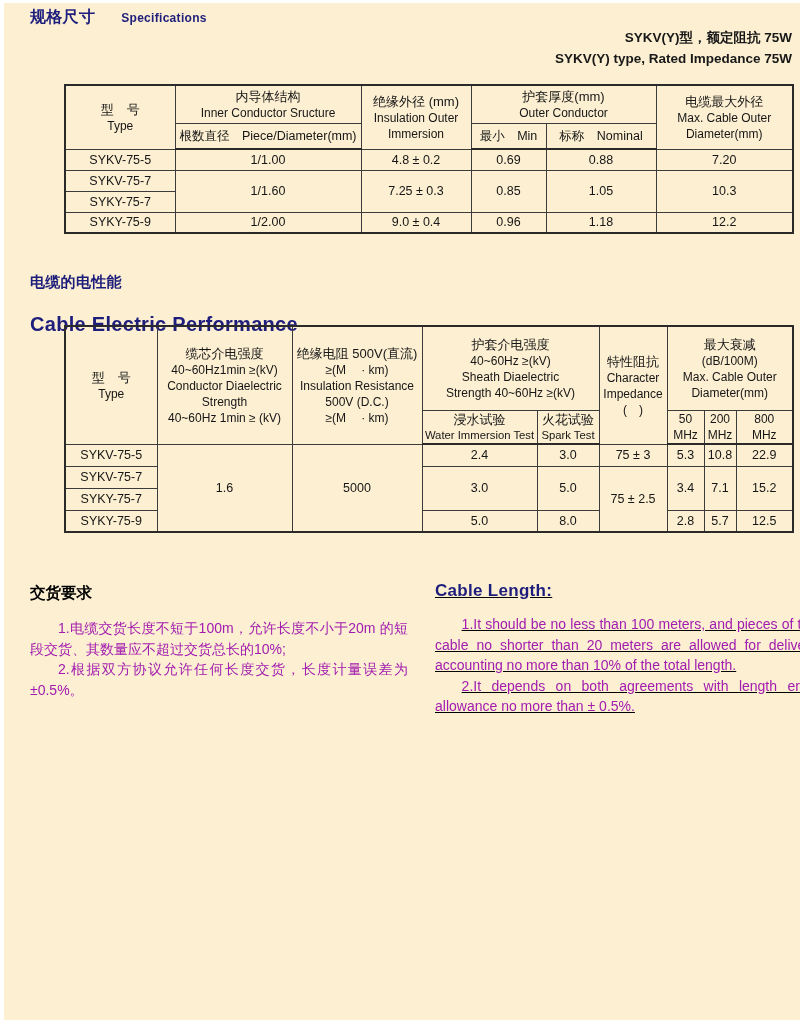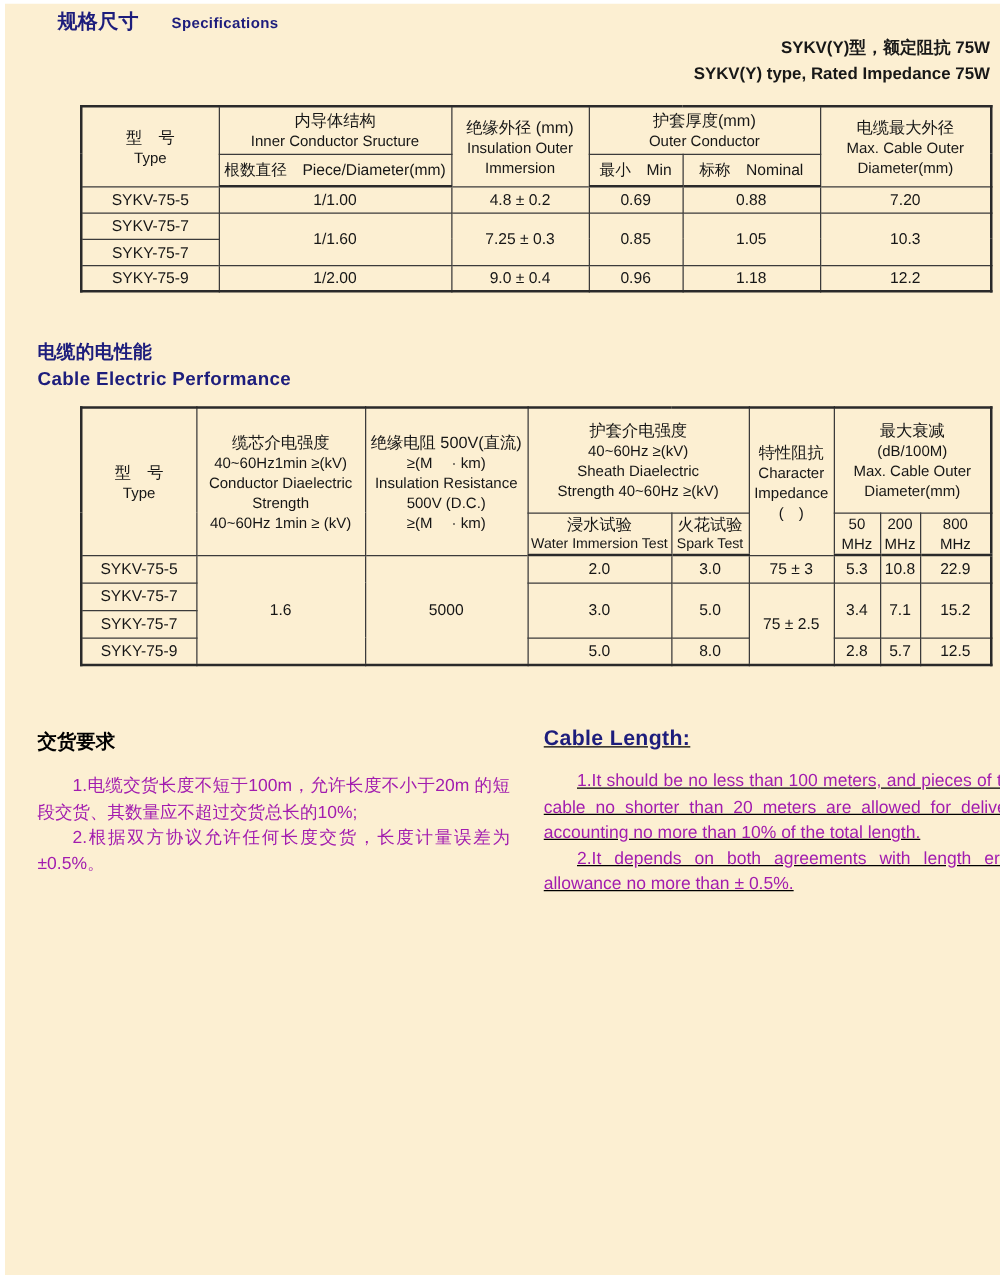--- a/index.html
+++ b/index.html
@@ -45,21 +45,21 @@
     margin:0;color:#a21caf;font-size:14px;line-height:20.5px;
     text-indent:2em;text-align:justify;
   }
   .para-gap{margin-top:0px;}
 </style>
 </head>
 <body>
 
 <div class="page">
 
-  <div class="abs sec-title" style="left:42px;top:4px;">
+  <div class="abs sec-title" style="left:26px;top:4px;">
     <span>规格尺寸</span><span class="en">Specifications</span>
   </div>
 
   <div class="abs subtitle">
     <div>SYKV(Y)型，额定阻抗 75W</div>
     <div>SYKV(Y) type, Rated Impedance 75W</div>
   </div>
 
   <table class="t abs" style="left:60px;top:81px;width:728px;">
     <colgroup>
@@ -125,21 +125,21 @@
         <td class="num">9.0 ± 0.4</td>
         <td class="num">0.96</td>
         <td class="num">1.18</td>
         <td class="num">12.2</td>
       </tr>
     </tbody>
   </table>
 
   <div class="abs" style="left:26px;top:268px;line-height:22px;">
     <div class="sec-title" style="font-size:15px;">电缆的电性能</div>
-    <div class="sec-title" style="font-size:15px;">Cable Electric Performance</div>
+    <div class="sec-title" style="font-size:20px;margin-top:20px;">Cable Electric Performance</div>
   </div>
 
   <table class="t abs" style="left:60px;top:322px;width:728px;">
     <colgroup>
       <col style="width:92px">
         <col style="width:135px">
         <col style="width:130px">
       <col style="width:115px">
         <col style="width:62px">
         <col style="width:68px">
@@ -205,21 +205,21 @@
         </td>
         <td>
           <div class="en">800</div>
           <div class="en">MHz</div>
         </td>
       </tr>
       <tr style="height:22px">
         <td class="num">SYKV-75-5</td>
         <td class="num" rowspan="4">1.6</td>
         <td class="num" rowspan="4">5000</td>
-        <td class="num">2.0</td>
+        <td class="num">2.4</td>
         <td class="num">3.0</td>
         <td class="num">75 ± 3</td>
         <td class="num">5.3</td>
         <td class="num">10.8</td>
         <td class="num">22.9</td>
       </tr>
       <tr style="height:22px">
         <td class="num">SYKV-75-7</td>
         <td class="num" rowspan="2">3.0</td>
         <td class="num" rowspan="2">5.0</td>

